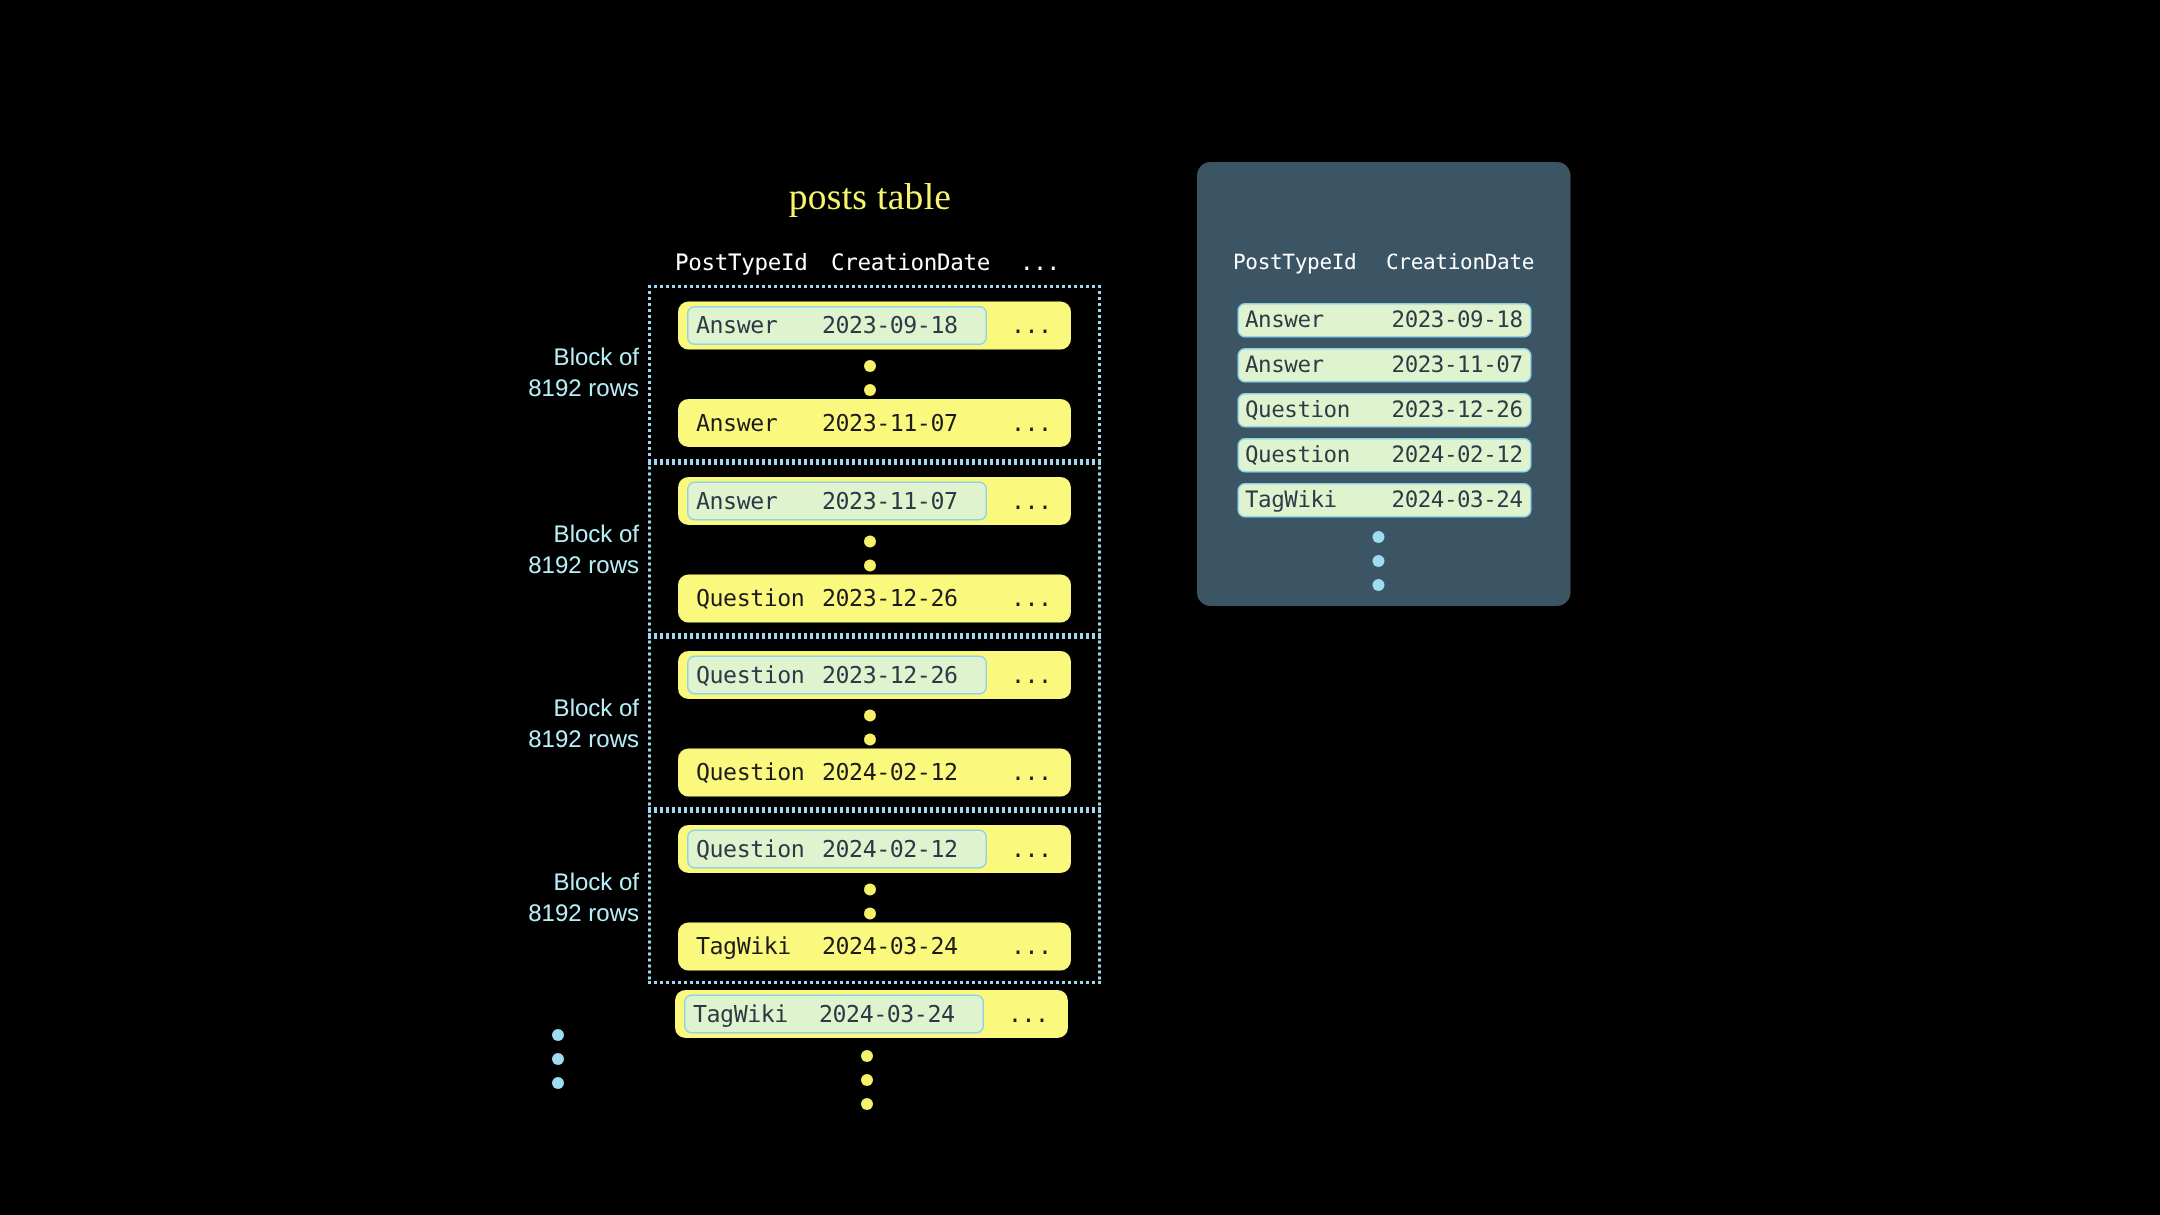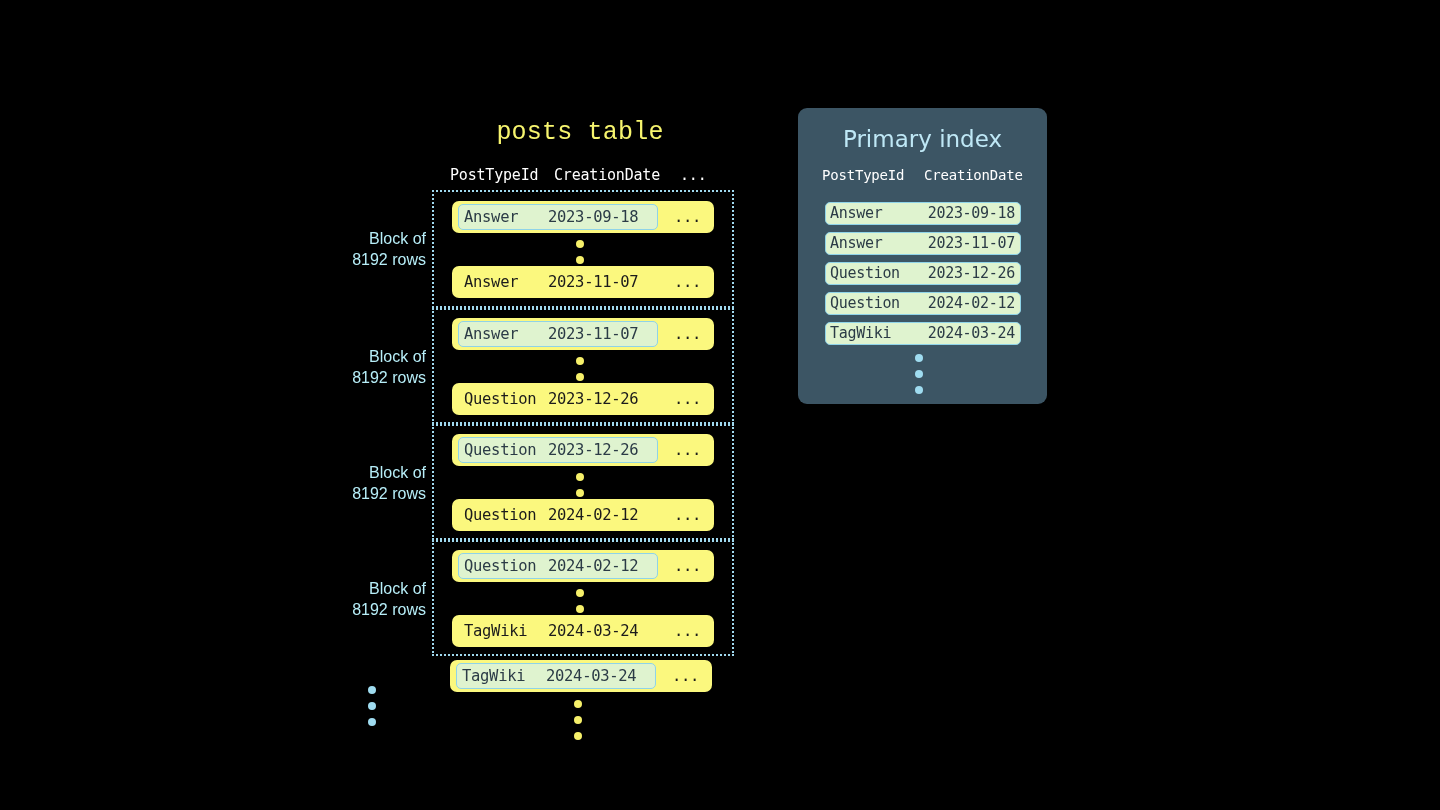--- a/index.html
+++ b/index.html
@@ -30,21 +30,21 @@
   }
 
   .posts-title {
     position: absolute;
     left: 100px;
     top: 0px;
     width: 300px;
     text-align: center;
     color: #f7f56e;
     font-size: 25px;
-    font-family: Liberation Mono, monospace;
+    font-family: Liberation Serif, serif;
     letter-spacing: 0.2px;
   }
 
   .posts-header {
     position: absolute;
     left: 102px;
     top: 48px;
     width: 290px;
     height: 22px;
     color: #ffffff;
@@ -338,21 +338,20 @@
     <div class="vdots vdots-cyan" style="left:38px; top:568px;">
       <i></i>
         <i></i>
         <i></i>
     </div>
 
   </div>
 
   <div class="index-panel">
 
-    <div class="index-title">Primary index</div>
 
     <div class="index-header">
       <span class="ih-type">PostTypeId</span>
       <span class="ih-date">CreationDate</span>
     </div>
 
     <div class="index-row" style="top:94px;">
       <span class="ir-type">Answer</span>
       <span class="ir-date">2023-09-18</span>
     </div>

